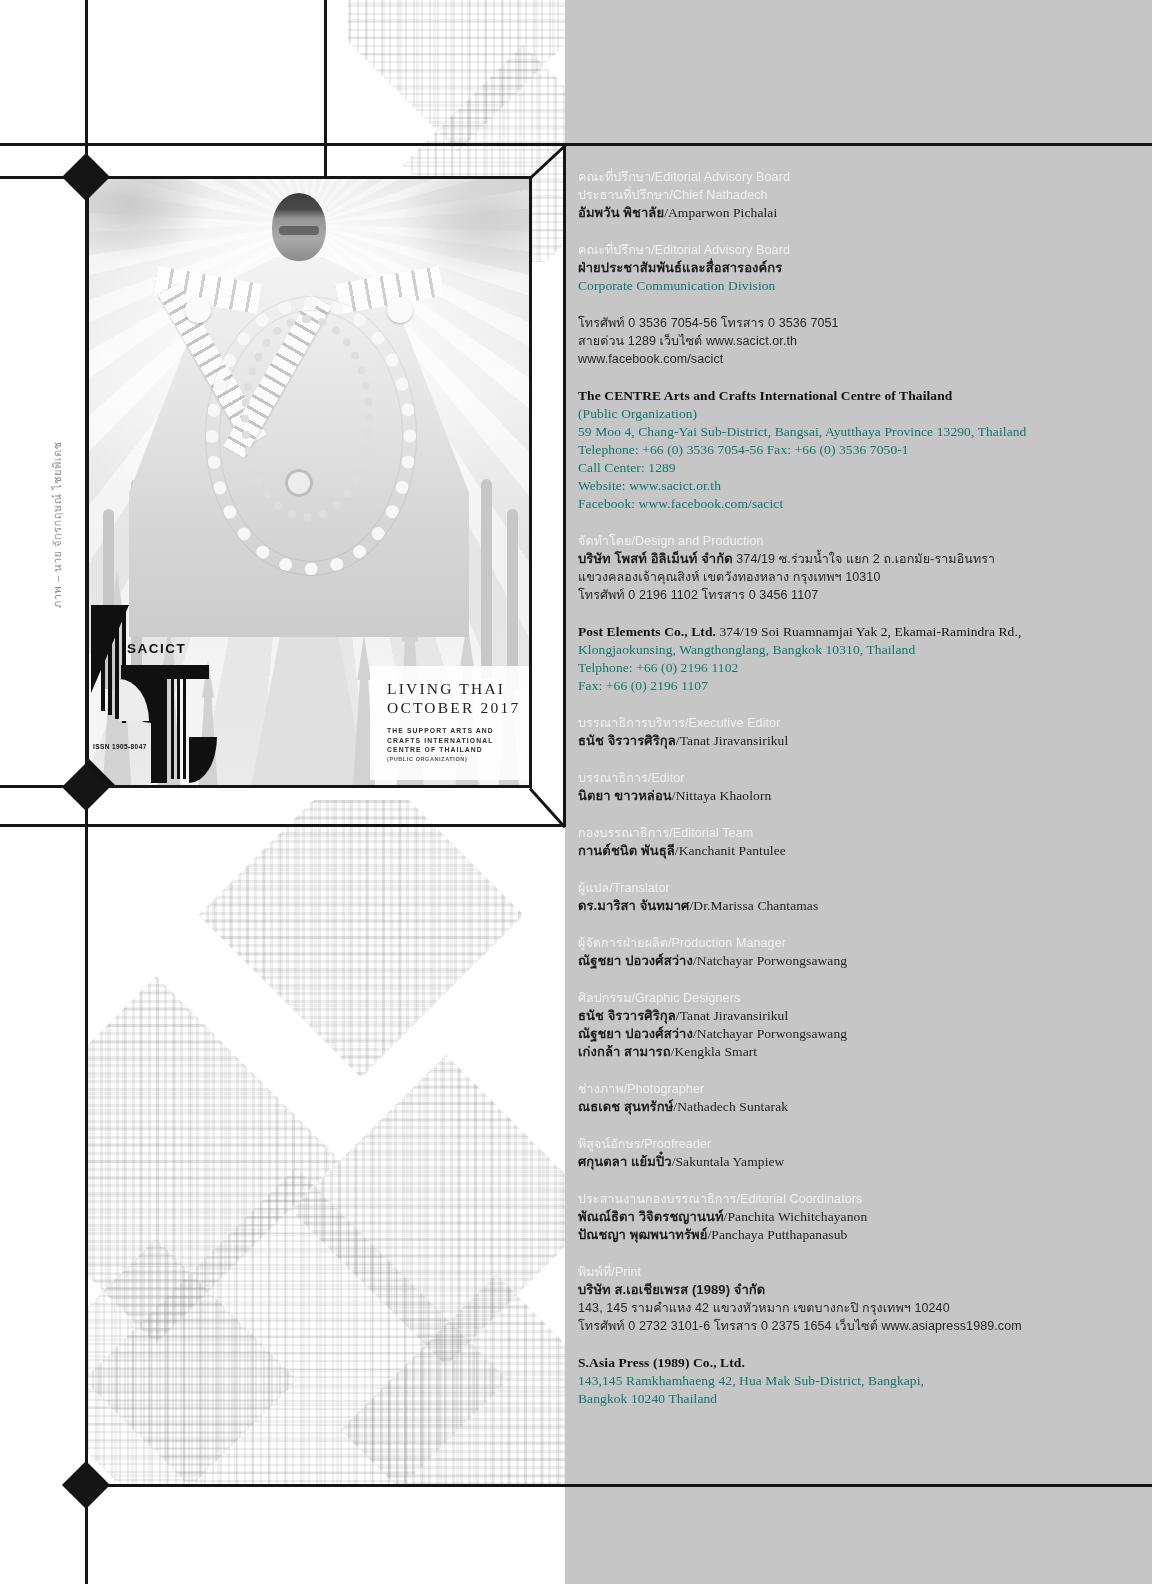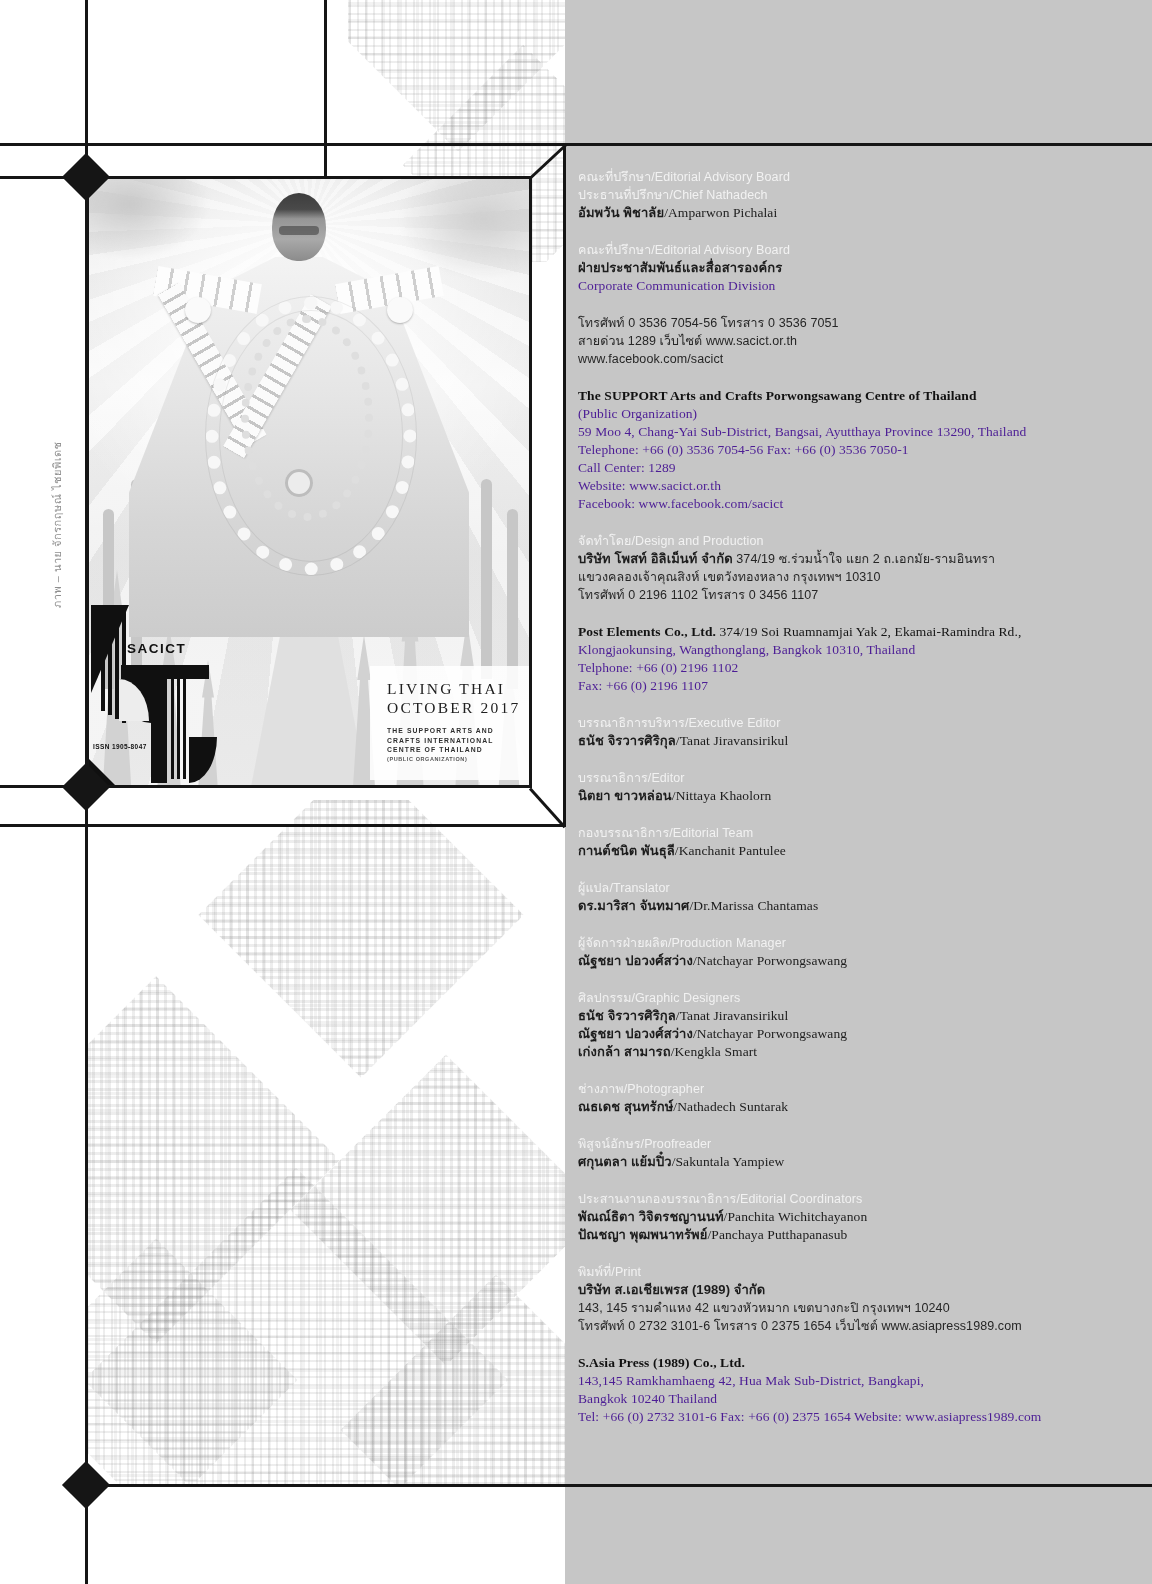--- a/index.html
+++ b/index.html
@@ -99,21 +99,21 @@
     white-space:nowrap;z-index:3;
   }
 
   
   #credits-column{left:578px;top:168px;width:470px;z-index:7;}
   .sec{margin-bottom:19px;}
   .ln{font-size:12.5px;line-height:18px;color:#1c1c1c;letter-spacing:.1px;}
   .ln.h{color:#f2f2f2;}
   .ln.tb{font-weight:bold;font-size:13px;}
   .ln.tp{color:#262626;}
-  .ln.en{font-family:"Liberation Serif","DejaVu Serif",serif;font-size:13.5px;color:#4c1d95;}
+  .ln.en{font-family:"Liberation Serif","DejaVu Serif",serif;font-size:13.5px;color:#0f766e;}
   .ln.enb{font-family:"Liberation Serif","DejaVu Serif",serif;font-size:13.5px;font-weight:bold;color:#111;}
   .ln.name .lead{font-weight:bold;font-size:13px;}
   .ln.name .rest{font-family:"Liberation Serif","DejaVu Serif",serif;font-size:13.5px;}
   .ln.mix .lead{font-weight:bold;font-size:13px;}
   .ln.mix .rest{color:#262626;}
   .ln.emix{font-family:"Liberation Serif","DejaVu Serif",serif;font-size:13.5px;color:#141414;}
   .ln.emix .lead{font-weight:bold;}
 </style>
 </head>
 <body>
@@ -225,21 +225,21 @@
       <div class="ln h">คณะที่ปรึกษา/Editorial Advisory Board</div>
       <div class="ln tb">ฝ่ายประชาสัมพันธ์และสื่อสารองค์กร</div>
       <div class="ln en">Corporate Communication Division</div>
     </div>
     <div class="sec">
       <div class="ln tp">โทรศัพท์ 0 3536 7054-56 โทรสาร 0 3536 7051</div>
       <div class="ln tp">สายด่วน 1289 เว็บไซต์ www.sacict.or.th</div>
       <div class="ln tp">www.facebook.com/sacict</div>
     </div>
     <div class="sec">
-      <div class="ln enb">The SUPPORT Arts and Crafts Porwongsawang Centre of Thailand</div>
+      <div class="ln enb">The CENTRE Arts and Crafts International Centre of Thailand</div>
       <div class="ln en">(Public Organization)</div>
       <div class="ln en">59 Moo 4, Chang-Yai Sub-District, Bangsai, Ayutthaya Province 13290, Thailand</div>
       <div class="ln en">Telephone: +66 (0) 3536 7054-56 Fax: +66 (0) 3536 7050-1</div>
       <div class="ln en">Call Center: 1289</div>
       <div class="ln en">Website: www.sacict.or.th</div>
       <div class="ln en">Facebook: www.facebook.com/sacict</div>
     </div>
     <div class="sec">
       <div class="ln h">จัดทำโดย/Design and Production</div>
       <div class="ln mix"><span class="lead">บริษัท โพสท์ อิลิเม็นท์ จำกัด</span><span class="rest"> 374/19 ซ.ร่วมน้ำใจ แยก 2 ถ.เอกมัย-รามอินทรา</span></div>
@@ -294,15 +294,14 @@
     <div class="sec">
       <div class="ln h">พิมพ์ที่/Print</div>
       <div class="ln tb">บริษัท ส.เอเชียเพรส (1989) จำกัด</div>
       <div class="ln tp">143, 145 รามคำแหง 42 แขวงหัวหมาก เขตบางกะปิ กรุงเทพฯ 10240</div>
       <div class="ln tp">โทรศัพท์ 0 2732 3101-6 โทรสาร 0 2375 1654 เว็บไซต์ www.asiapress1989.com</div>
     </div>
     <div class="sec">
       <div class="ln enb">S.Asia Press (1989) Co., Ltd.</div>
       <div class="ln en">143,145 Ramkhamhaeng 42, Hua Mak Sub-District, Bangkapi,</div>
       <div class="ln en">Bangkok 10240 Thailand</div>
-      <div class="ln en">Tel: +66 (0) 2732 3101-6 Fax: +66 (0) 2375 1654 Website: www.asiapress1989.com</div>
     </div>
   </div>
 
 </body></html>

